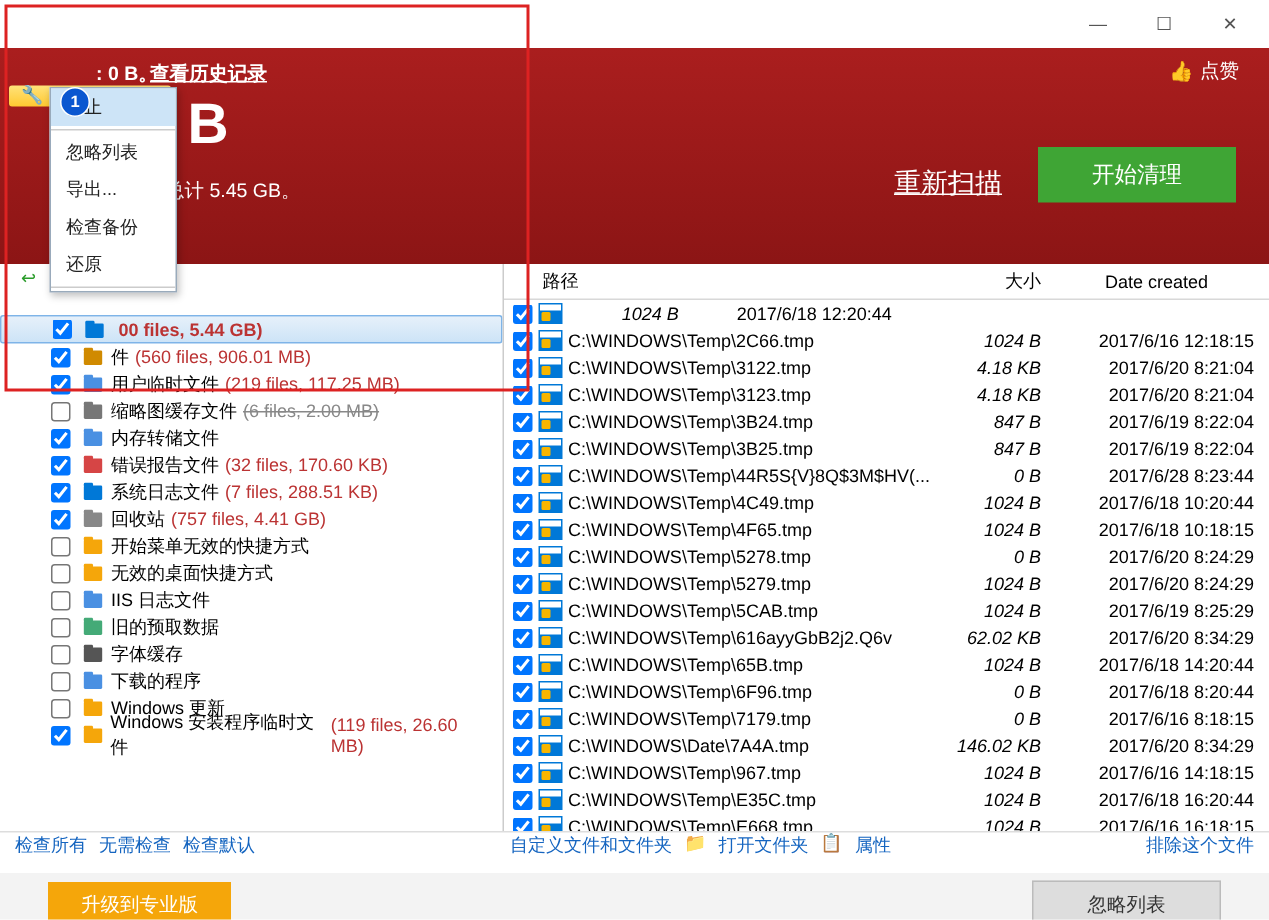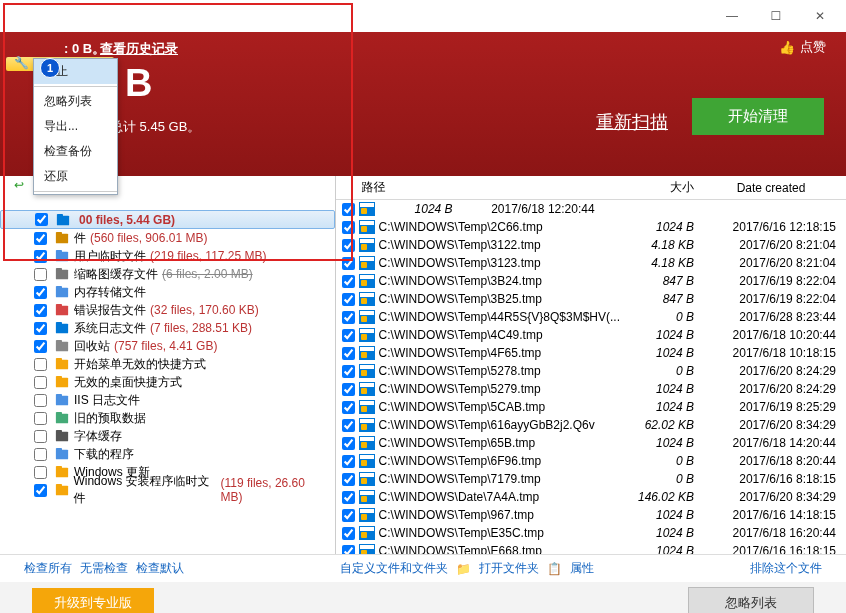--- a/index.html
+++ b/index.html
@@ -30,21 +30,21 @@
 .col-date { width: 138px; text-align: center; }
 .file-list { flex: 1; overflow: hidden; }
 .file-row { display: flex; align-items: center; height: 18px; padding: 0 6px; font-size: 12px; }
 .file-row input { margin-right: 4px; }
 .file-row .ficon { width: 16px; height: 14px; background: #0078d7; display: inline-block; margin-right: 4px; position: relative; }
 .file-row .ficon::before { content:""; position:absolute; left:1px; top:1px; width:14px; height:4px; background:#fff; }
 .file-row .ficon::after { content:""; position:absolute; left:2px; top:6px; width:6px; height:6px; background:#f7b500; border-radius:1px; }
 .file-row .fpath { flex: 1; white-space: nowrap; overflow: hidden; color: #000; }
 .file-row .fsize { width: 82px; text-align: right; padding-right: 8px; font-style: italic; }
 .file-row .fdate { width: 138px; text-align: right; padding-right: 4px; }
-.bottom-links { height: 28px; border-top: 1px solid #ddd; display: flex; align-items: center; padding: 0 24px; font-size: 12px; gap: 8px; }
+.bottom-links { height: 28px; border-top: 1px solid #ddd; display: flex; align-items: flex-start; padding: 0 10px; font-size: 12px; gap: 8px; }
 .bottom-links a { color: #1565c0; text-decoration: none; }
 .bottom-links .spacer { flex: 1; }
 .footer-bar { height: 42px; background: #f3f3f3; display: flex; align-items: center; padding: 0 32px; justify-content: space-between; }
 .upgrade-btn { background: #f5a60a; color: #fff; border: none; padding: 6px 22px; font-size: 13px; }
 .ignore-btn { background: #ddd; color: #333; border: 1px solid #bbb; padding: 6px 36px; font-size: 13px; }
 .dropdown-menu { position: absolute; left: 33px; top: 58px; width: 85px; background: #fff; border: 1px solid #9ab; box-shadow: 1px 2px 5px rgba(0,0,0,0.25); z-index: 50; font-size: 12px; }
 .dropdown-menu .mi { padding: 4px 10px; color: #222; white-space: nowrap; }
 .dropdown-menu .mi.hl { background: #cde4f7; }
 .dropdown-menu .sep { border-top: 1px solid #ccc; margin: 2px 0; }
 .blue-badge { position: absolute; left: 40px; top: 58px; width: 20px; height: 20px; border-radius: 50%; background: #0b57d0; color:#fff; display:flex;align-items:center;justify-content:center; font-size:11px; font-weight:bold; z-index:60; border:1px solid #fff; }

